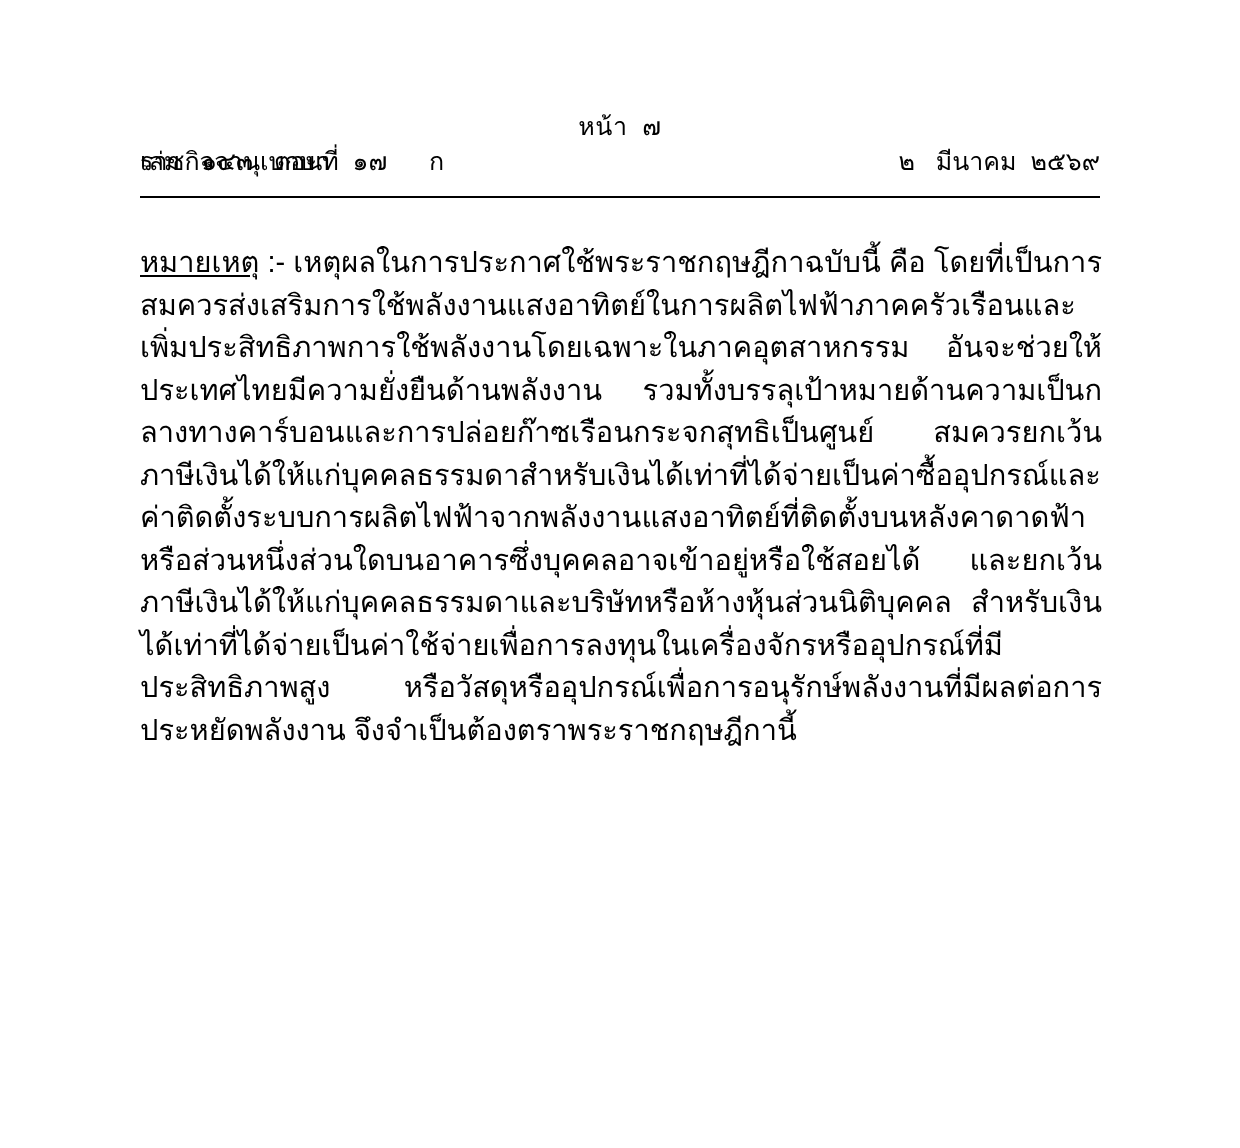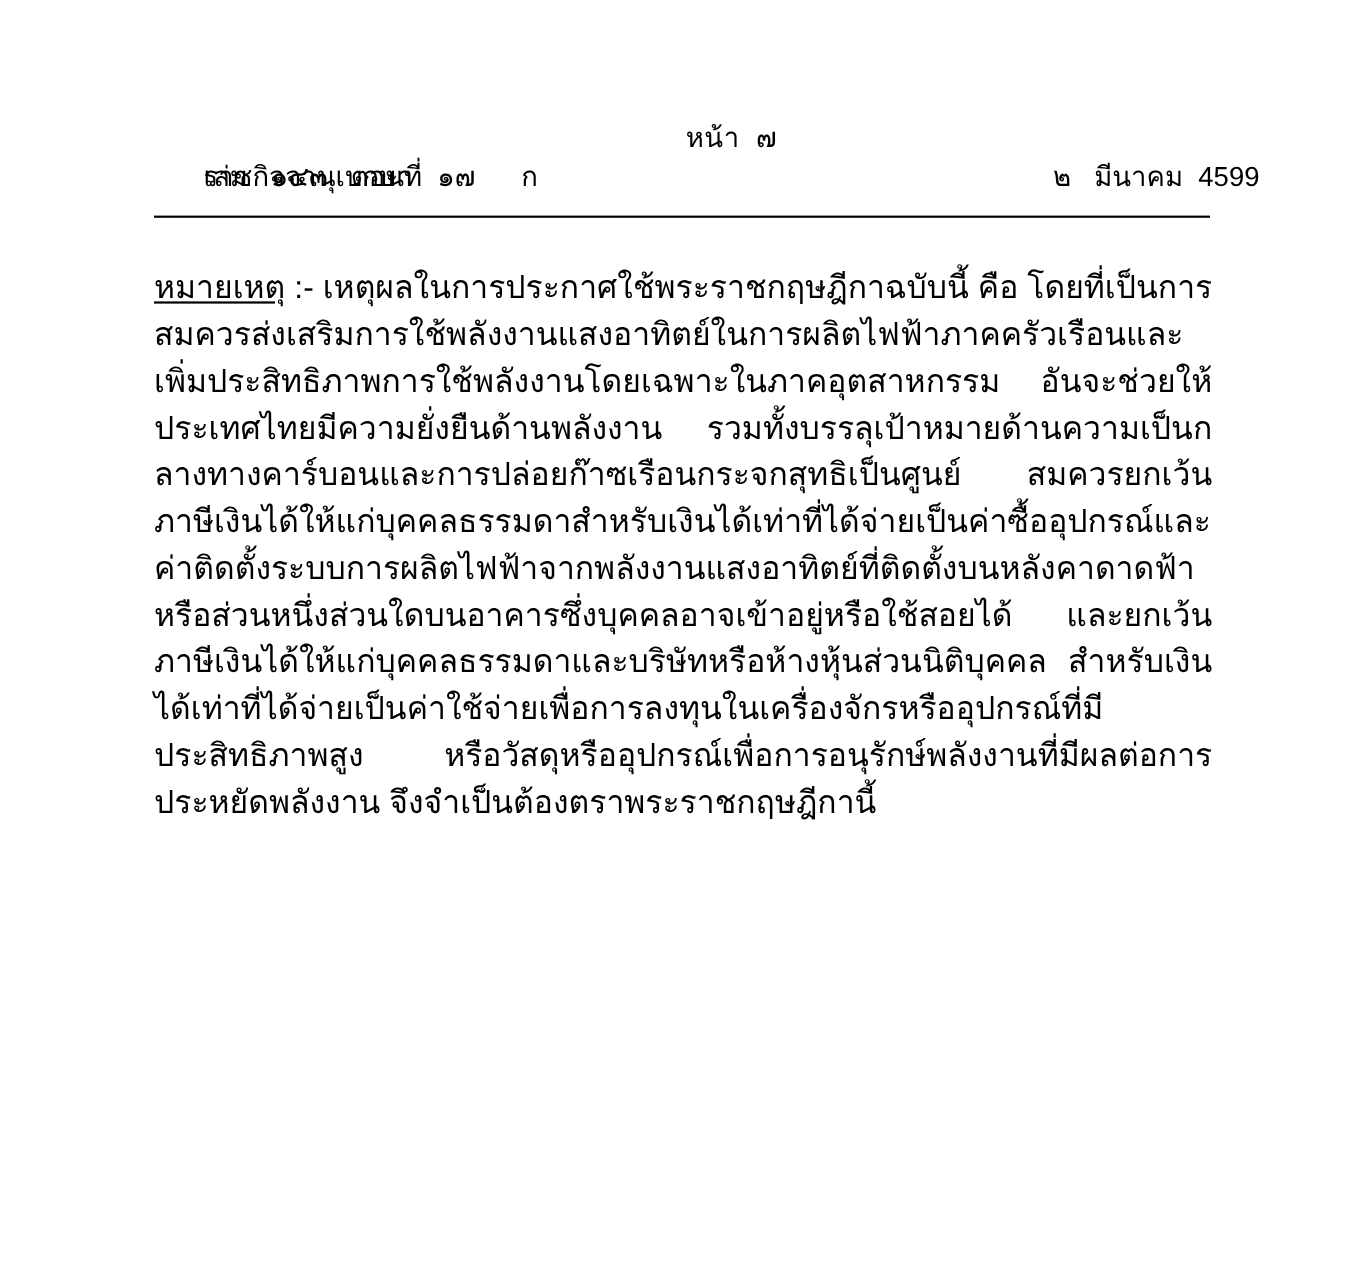--- a/index.html
+++ b/index.html
@@ -20,21 +20,20 @@
     height: 1148px;
     box-sizing: border-box;
   }
 
   
   .header {
     position: absolute;
     left: 140px;
     top: 110px;
     width: 960px;
-    margin-left: 45px;
   }
   .page-number {
     text-align: center;
     font-size: 25px;
     line-height: 32px;
     letter-spacing: 0.5px;
     white-space: pre;
   }
   .header-row {
     position: relative;
@@ -102,21 +101,21 @@
 </head>
 <body>
 
 <div class="page">
 
   <div class="header">
     <div class="page-number">หน้า  ๗</div>
     <div class="header-row">
       <div class="header-left">เล่ม   ๑๔๓   ตอนที่  ๑๗      ก</div>
       <div class="header-center">ราชกิจจานุเบกษา</div>
-      <div class="header-right">๒   มีนาคม  4599</div>
+      <div class="header-right">๒   มีนาคม  ๒๕๖๙</div>
     </div>
   </div>
 
   <div class="rule"></div>
 
   <div class="body-block">
     <p class="note-para"><span class="label-underline">หมายเหตุ</span><span> :-</span><span class="note-body">  เหตุผลในการประกาศใช้พระราชกฤษฎีกาฉบับนี้  คือ  โดยที่เป็นการสมควรส่งเสริมการใช้พลังงานแสงอาทิตย์ในการผลิตไฟฟ้าภาคครัวเรือนและเพิ่มประสิทธิภาพการใช้พลังงานโดยเฉพาะในภาคอุตสาหกรรม  อันจะช่วยให้ประเทศไทยมีความยั่งยืนด้านพลังงาน  รวมทั้งบรรลุเป้าหมายด้านความเป็นกลางทางคาร์บอนและการปล่อยก๊าซเรือนกระจกสุทธิเป็นศูนย์  สมควรยกเว้นภาษีเงินได้ให้แก่บุคคลธรรมดาสำหรับเงินได้เท่าที่ได้จ่ายเป็นค่าซื้ออุปกรณ์และค่าติดตั้งระบบการผลิตไฟฟ้าจากพลังงานแสงอาทิตย์ที่ติดตั้งบนหลังคาดาดฟ้า  หรือส่วนหนึ่งส่วนใดบนอาคารซึ่งบุคคลอาจเข้าอยู่หรือใช้สอยได้  และยกเว้นภาษีเงินได้ให้แก่บุคคลธรรมดาและบริษัทหรือห้างหุ้นส่วนนิติบุคคล  สำหรับเงินได้เท่าที่ได้จ่ายเป็นค่าใช้จ่ายเพื่อการลงทุนในเครื่องจักรหรืออุปกรณ์ที่มีประสิทธิภาพสูง  หรือวัสดุหรืออุปกรณ์เพื่อการอนุรักษ์พลังงานที่มีผลต่อการประหยัดพลังงาน  จึงจำเป็นต้องตราพระราชกฤษฎีกานี้</span></p>
   </div>
 
 </div>

